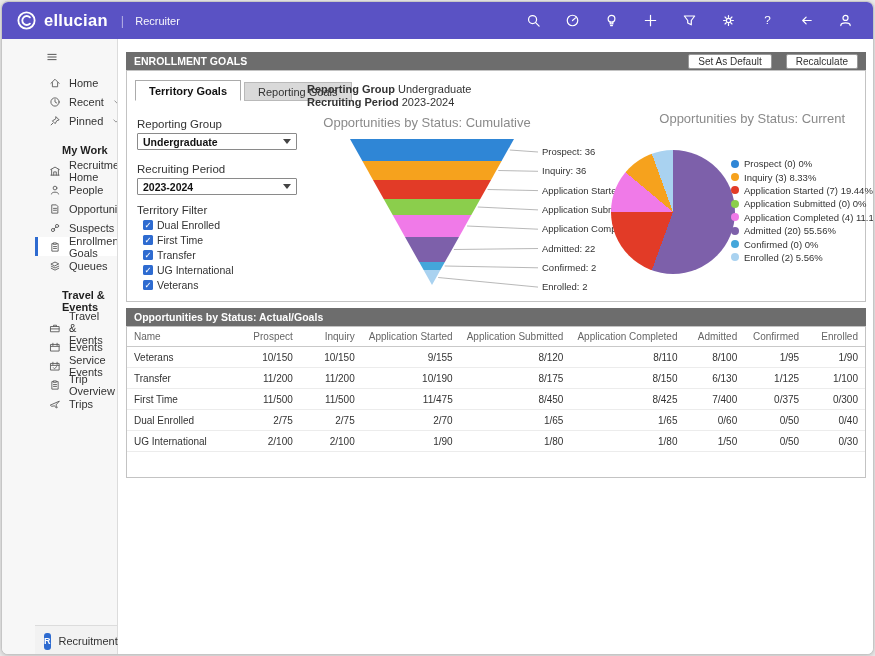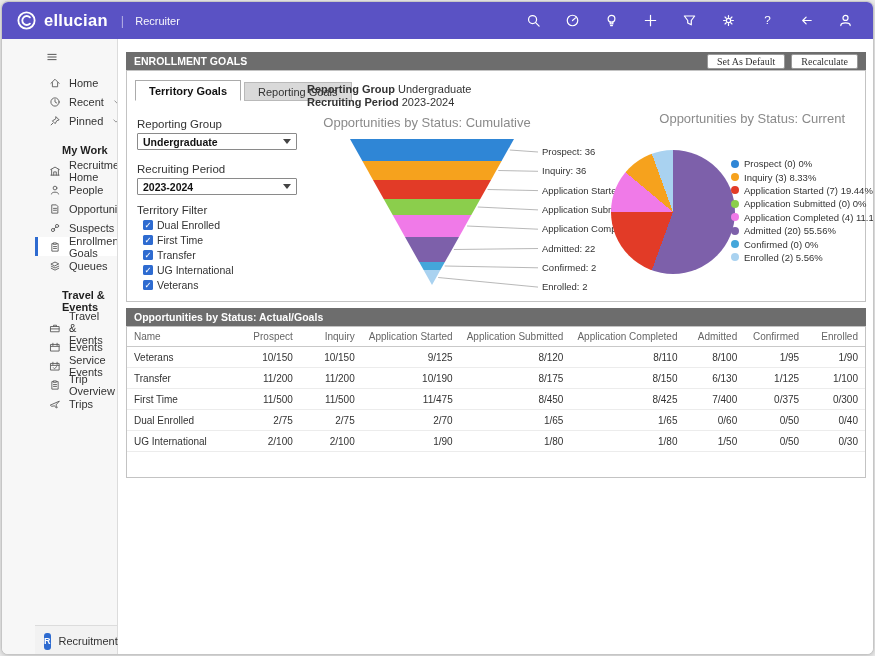--- a/index.html
+++ b/index.html
@@ -34,21 +34,21 @@
            border-radius:3px; display:flex; align-items:center; justify-content:center; }
   .side-footer-label { font-size:11px; color:#333; }
   .updown { margin-left:auto; width:11px; height:12px; color:#666; cursor:pointer; }
 
   
   .main { flex:1; position:relative; background:#fff; }
   .graybar { position:absolute; left:8px; width:740px; height:18px; background:#6d6d6d; color:#fff;
              display:flex; align-items:center; padding:0 8px; font-size:10.5px; font-weight:bold; }
   .bar-page { top:13px; }
   .bar-table { top:269px; }
-  .bar-btns { margin-left:auto; display:flex; gap:6px;font-family:Liberation Serif, serif; }
+  .bar-btns { margin-left:auto; display:flex; gap:14px; }
   .bar-btn { background:#fff; border:1px solid #999; border-radius:2px; font-size:10px; color:#333;
              padding:1px 9px; font-family:inherit; cursor:pointer; font-weight:normal; height:15px; line-height:12px; }
 
   .panel { position:absolute; left:8px; width:740px; background:#fff; border:1px solid #c3c3c3; }
   .panel-charts { top:31px; height:232px; }
   .panel-table { top:287px; height:152px; }
 
   
   .tabs { position:absolute; top:9px; left:8px; display:flex; align-items:flex-end; }
   .tab { font-size:11px; padding:0 13px; cursor:pointer; display:flex; align-items:center; }
@@ -396,21 +396,21 @@
                 <th class="col-xs">Admitted</th>
                 <th class="col-xs">Confirmed</th>
                 <th class="col-xs">Enrolled</th>
               </tr>
             </thead>
           <tbody id="goals-body">
               <tr>
                 <td>Veterans</td>
                 <td>10/150</td>
                 <td>10/150</td>
-                <td>9/125</td>
+                <td>9/155</td>
                 <td>8/120</td>
                 <td>8/110</td>
                 <td>8/100</td>
                 <td>1/95</td>
                 <td>1/90</td>
               </tr>
               <tr>
                 <td>Transfer</td>
                 <td>11/200</td>
                 <td>11/200</td>

